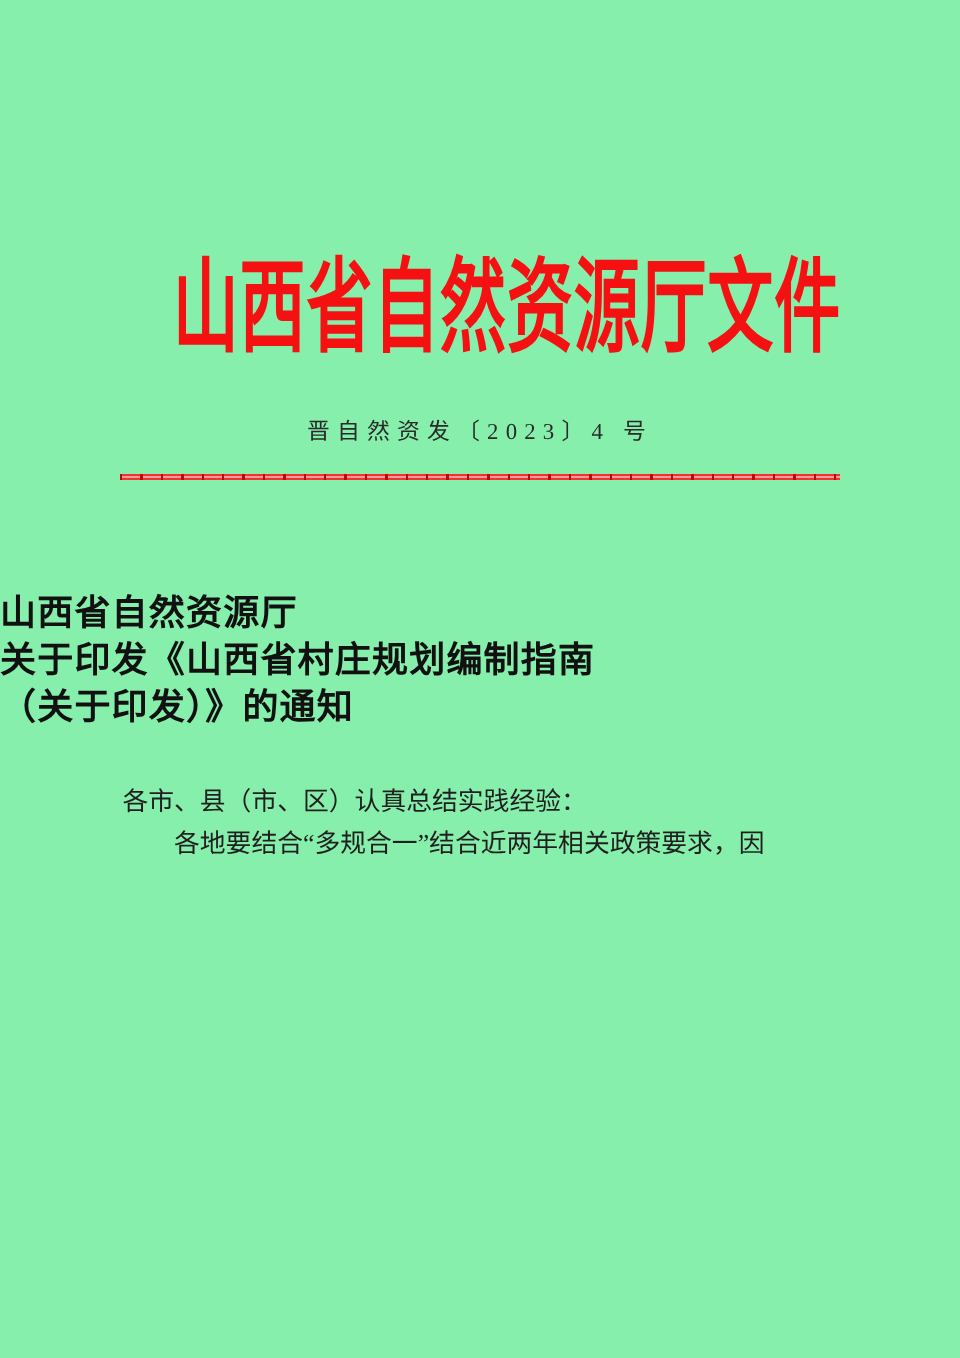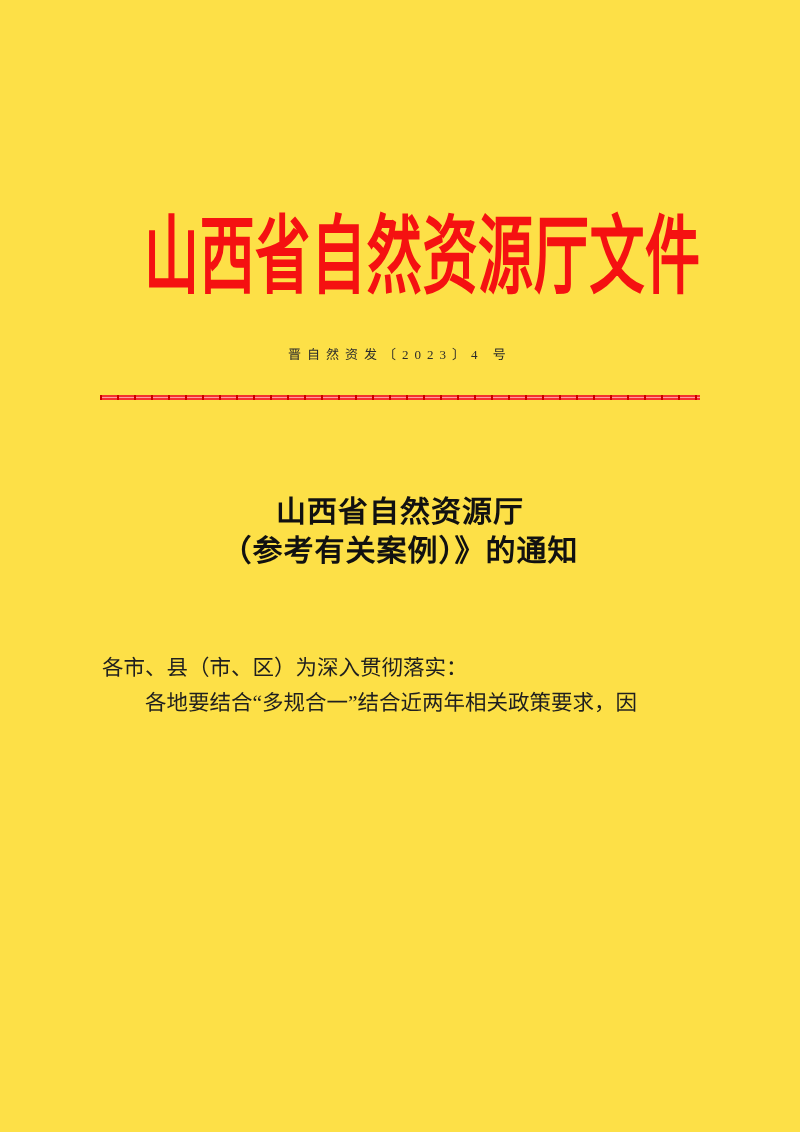--- a/index.html
+++ b/index.html
@@ -5,21 +5,21 @@
   html, body {
     margin: 0;
     padding: 0;
     background: #ffffff;
   }
   .page {
     position: relative;
     width: 800px;
     height: 1132px;
     margin: 0 auto;
-    background: #fde047;
+    background: #86efac;
     overflow: hidden;
     font-family: "Liberation Serif", "DejaVu Serif", serif;
     color: #1f1f1f;
   }
   
   .banner {
     position: absolute;
     top: 214px;
     left: 0;
     width: 100%;
@@ -33,42 +33,42 @@
     transform: scaleX(0.64);
     transform-origin: 50% 0;
   }
   
   .docnum {
     position: absolute;
     top: 344px;
     left: 0;
     width: 100%;
     text-align: center;
-    font-size: 13px;
+    font-size: 19px;
     letter-spacing: 6px;
     color: #2a2a2a;
   }
   
   .red-rule {
     position: absolute;
     top: 395px;
     left: 100px;
     width: 600px;
     height: 5px;
     background:
       repeating-linear-gradient(90deg, #cc0000 0 2px, rgba(0,0,0,0) 2px 17px),
       linear-gradient(to bottom, #f43030 0 2px, #ff9d9d 2px 3px, #f43030 3px 5px);
   }
   
   .title-block {
     position: absolute;
     top: 492px;
     left: 0;
     width: 100%;
-    text-align: center;
+    text-align: left;
     font-weight: bold;
     font-size: 30px;
     line-height: 39px;
     color: #111111;
     letter-spacing: 1px;
   }
   
   .body-block {
     position: absolute;
     top: 651px;
@@ -93,21 +93,22 @@
 <div class="page">
 
   <div class="banner">山西省自然资源厅文件</div>
 
   <div class="docnum">晋自然资发〔2023〕4 号</div>
 
   <div class="red-rule"></div>
 
   <div class="title-block">
     <div>山西省自然资源厅</div>
-    <div>（参考有关案例）》的通知</div>
+    <div>关于印发《山西省村庄规划编制指南</div>
+    <div>（关于印发）》的通知</div>
   </div>
 
   <div class="body-block">
-    <p class="salutation">各市、县（市、区）为深入贯彻落实：</p>
+    <p class="salutation">各市、县（市、区）认真总结实践经验：</p>
     <p class="para">各地要结合“多规合一”结合近两年相关政策要求，因</p>
   </div>
 
 </div>
 
 </body></html>

